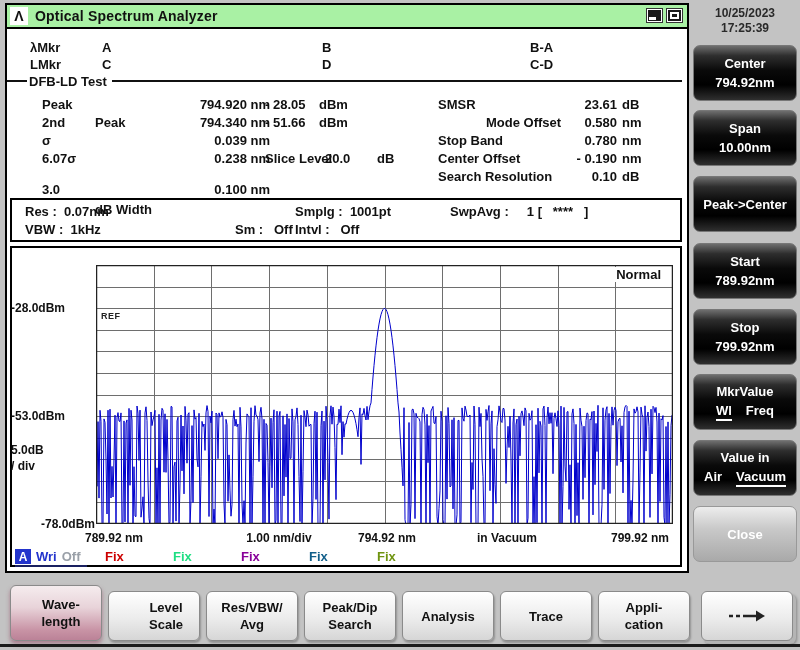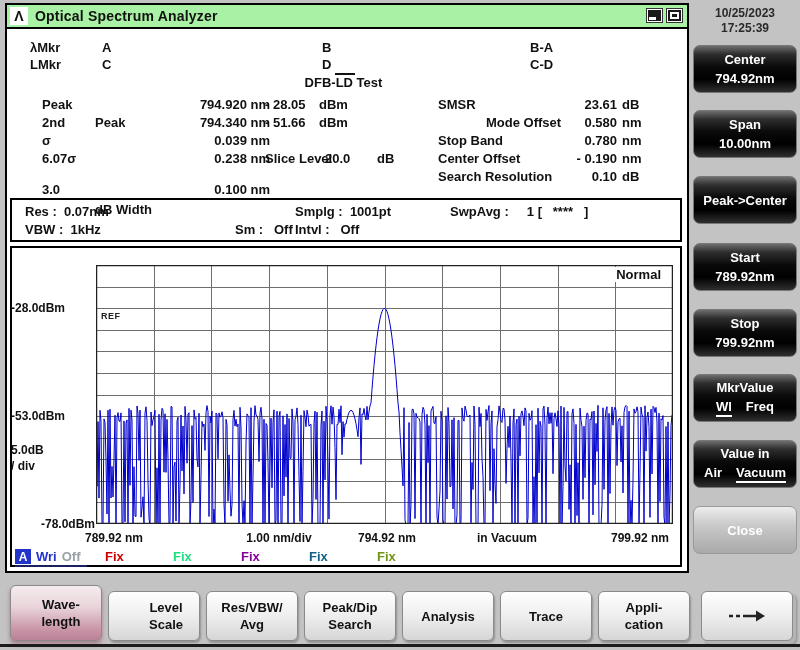--- a/index.html
+++ b/index.html
@@ -22,21 +22,21 @@
     display:flex; align-items:flex-end; justify-content:center; cursor:pointer; }
   .wbtn .inner { width:13px; height:11px; background:#1a1a1a; margin-bottom:1px; position:relative; }
   .wbtn.min .inner::after { content:""; position:absolute; left:1px; bottom:1px; width:7px; height:3px; background:#fff; }
   .wbtn.max .inner::after { content:""; position:absolute; left:2px; top:2px; right:2px; bottom:2px; border:2px solid #fff; }
   .content { position:relative; width:680px; height:542px; }
   .abs { position:absolute; }
   .pre { white-space:pre; }
   
   .mrow { height:17px; line-height:17px; font-size:13px; }
   
-  .legend-row { top:44px; left:0; width:676px; height:16px; display:flex; align-items:center;flex-direction:column; }
+  .legend-row { top:44px; left:0; width:676px; height:16px; display:flex; align-items:center; }
   .legend-dash { width:20px; height:0; border-top:2px solid #111; }
   .legend-text { font-size:13px; padding:0 5px 0 2px; }
   .legend-line { flex:1; height:0; border-top:2px solid #111; margin-right:1px; }
   
   .meas { font-size:13px; height:18px; line-height:18px; }
   .right-num { text-align:right; }
   
   .status-box { left:3px; top:169px; width:672px; height:44px; border:2px solid #000; font-size:13px; }
   .status-box .cell { position:absolute; height:18px; line-height:18px; }
   
@@ -51,21 +51,21 @@
   .tl-active { position:absolute; left:8px; top:0; display:flex; align-items:center; gap:5px;
     border-bottom:2px solid #1a2060; padding:0 6px 1px 0; }
   .tl-a { width:16px; height:15px; background:#2334cc; color:#fff; font-size:12px;
     display:flex; align-items:center; justify-content:center; }
   .tl-wri { color:#2334cc; }
   .tl-off { color:#9aa0a8; }
   .tl-fix { position:absolute; top:0; }
   
   .clock { position:absolute; left:692px; top:6px; width:106px; text-align:center;
     font-size:12px; line-height:15px; color:#2a2a2a; }
-  .softkey { position:absolute; left:693px; width:104px; height:48px; border-radius:7px;
+  .softkey { position:absolute; left:693px; width:104px; height:56px; border-radius:7px;
     border:1px solid #777; color:#fff; font-size:13px; cursor:pointer;
     background:linear-gradient(180deg,#6e6e6e 0%,#2e2e2e 18%,#0a0a0a 45%,#000 72%,#2f2f2f 100%);
     display:flex; flex-direction:column; align-items:center; justify-content:center; gap:4px;
   }
   .softkey span:empty { display:none; }
   .softkey.light { background:linear-gradient(180deg,#ededed 0%,#c9c9c9 40%,#a9a9a9 100%); border-color:#999; }
   .opt-row { display:flex; gap:14px; }
   .opt-sel { border-bottom:2px solid #fff; padding-bottom:1px; }
   
   .fkey { position:absolute; width:92px; height:50px; top:591px; border:1px solid #8a8a8a; border-radius:6px;

